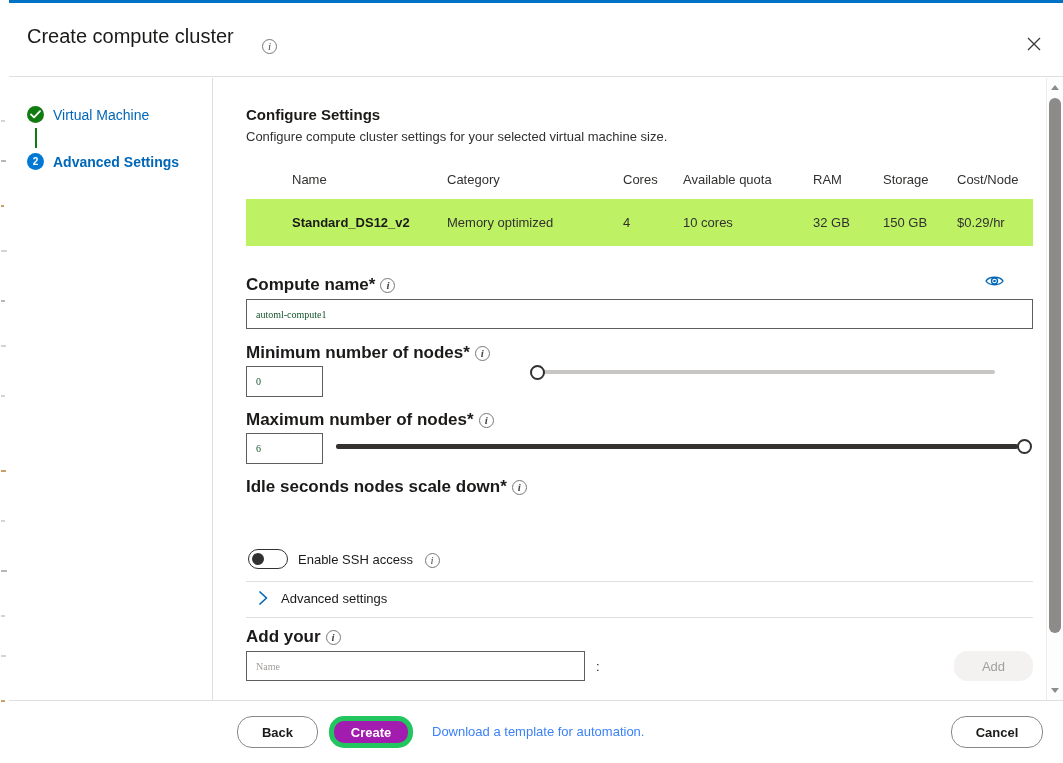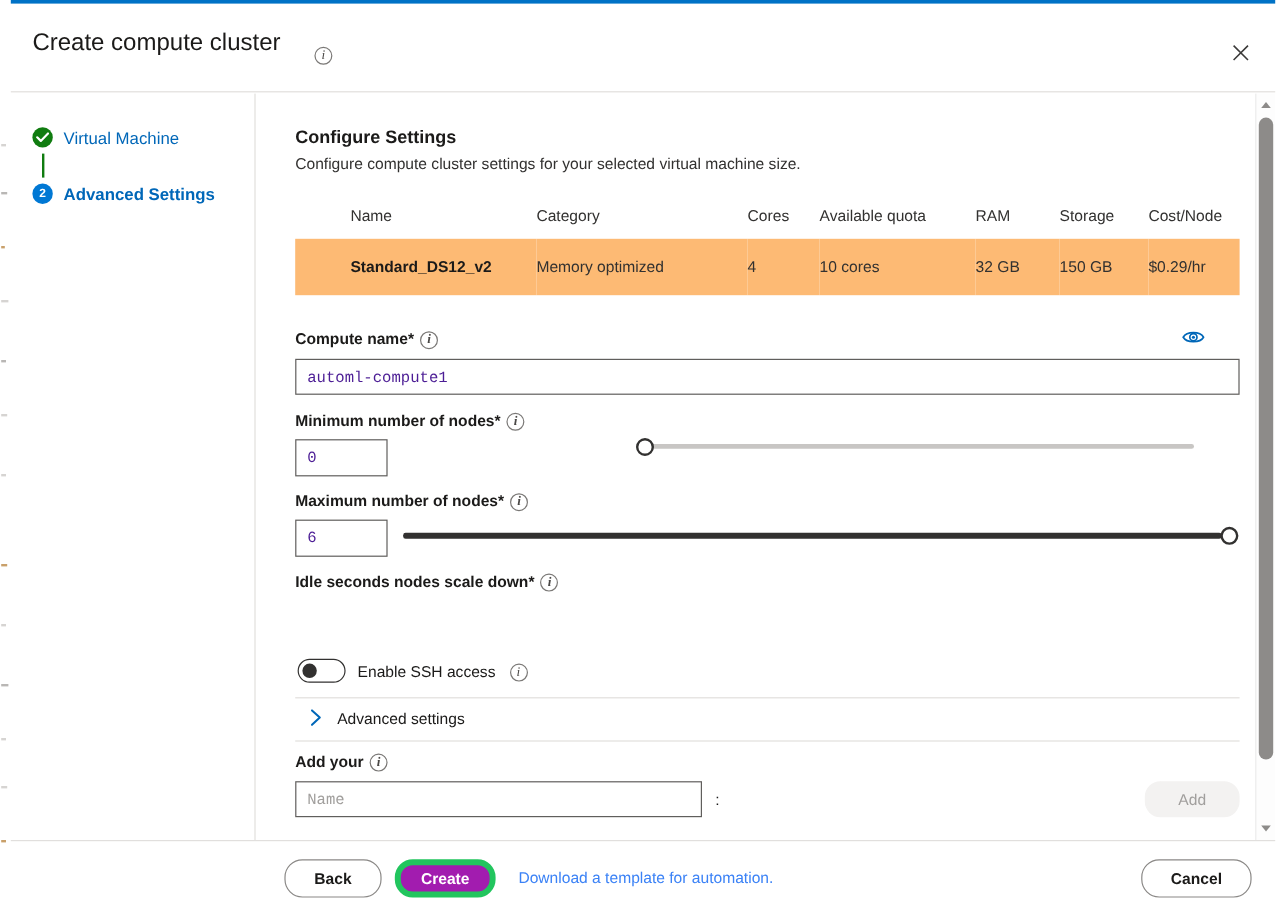--- a/index.html
+++ b/index.html
@@ -183,48 +183,48 @@
     font-weight: 400;
     color: #323130;
     padding: 6px 0 12px 0;
     white-space: nowrap;
   }
   table.vm td {
     padding: 16px 0;
     color: #323130;
     white-space: nowrap;
   }
-  table.vm tbody tr { background: #fdba74; }
+  table.vm tbody tr { background: #bef264; }
   table.vm td.name { font-weight: 700; color: #1b1a19; }
   .col-name { width: 155px; padding-left: 46px !important; }
   .col-cat { width: 176px; }
   .col-cores { width: 60px; }
   .col-quota { width: 130px; }
   .col-ram { width: 70px; }
   .col-storage { width: 74px; }
   .col-cost { width: auto; }
 
   .field-label {
     position: absolute;
-    font-size: 13px;
+    font-size: 17px;
     font-weight: 700;
     color: #1b1a19;
     white-space: nowrap;
   }
   .field-label .req { font-weight: 700; color: #1b1a19; }
   .field-label .info-icon { margin-left: 5px; }
 
   .txt-input {
     position: absolute;
     box-sizing: border-box;
     border: 1px solid #605e5c;
     background: #ffffff;
-    font-family: Liberation Mono, monospace;
-    font-size: 13px;
-    color: #4c1d95;
+    font-family: Liberation Serif, serif;
+    font-size: 10px;
+    color: #14532d;
     padding: 0 9px;
     outline: none;
   }
   .txt-input::placeholder { color: #a19f9d; }
 
   .eye-btn {
     position: absolute;
     left: 770px; top: 7px;
     width: 20px; height: 18px;
     border: none; background: transparent;

